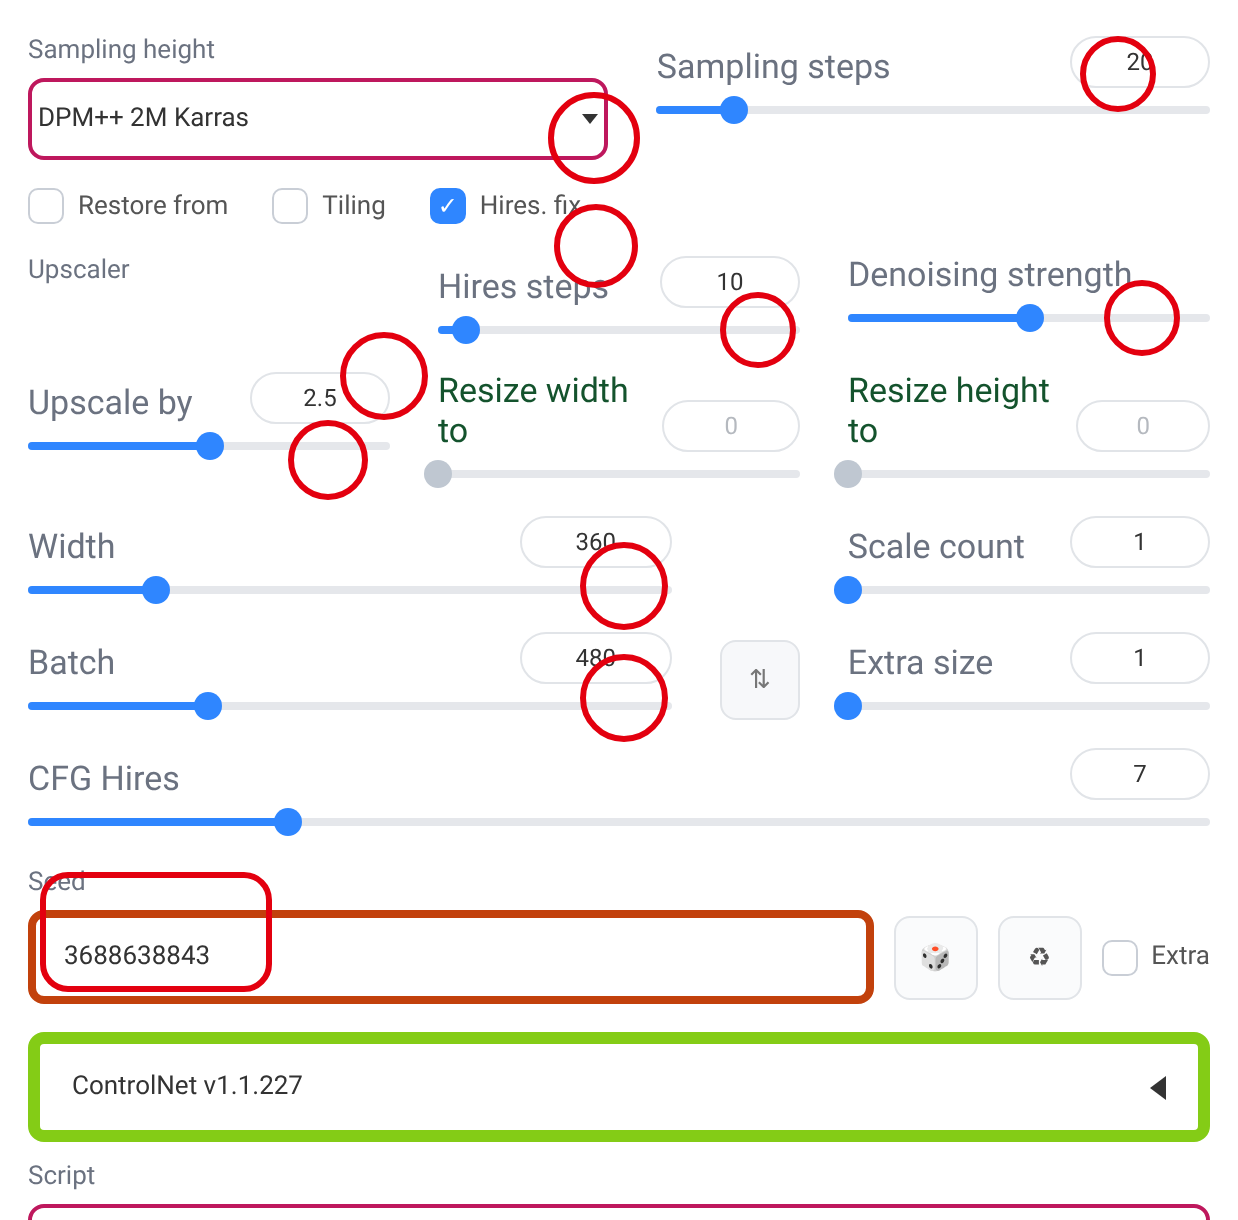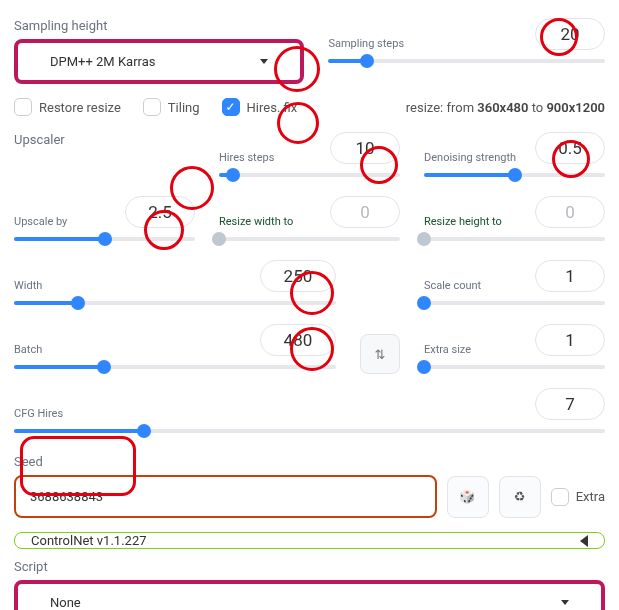--- a/index.html
+++ b/index.html
@@ -8,26 +8,26 @@
     padding: 18px 14px;
     font-family: -apple-system, BlinkMacSystemFont, "Segoe UI", Roboto, sans-serif;
     font-size: 13px;
     color: #555;
     background: #fff;
     width: 619px;
   }
   .row { display: flex; gap: 24px; margin-bottom: 14px; align-items: flex-start; }
   .col { flex: 1; min-width: 0; }
   .label { color: #6b7280; margin-bottom: 6px; font-size: 13px; }
-  .label-inline { color: #6b7280; font-size: 11px; }
+  .label-inline { color: #6b7280; font-size: 17px; }
   
   .select-box {
-    border: 4px solid #be185d;
+    border: 2px solid #be185d;
     border-radius: 8px;
-    padding: 11px 32px;
+    padding: 11px 3px;
     background: #fff;
     display: flex;
     justify-content: space-between;
     align-items: center;
     cursor: pointer;
     color:#333;
   }
   .chevron {
     width: 0; height: 0;
     border-left: 4px solid transparent;
@@ -42,21 +42,21 @@
   }
   
   .val-box {
     border: 1px solid #e1e4e8;
     border-radius: 18px;
     padding: 5px 0;
     width: 70px;
     text-align: center;
     background:#fff;
     color:#333;
-    font-size: 17px;
+    font-size: 12px;
   }
   .val-box.disabled { color:#b5b9bf; }
   
   .slider-wrap { position: relative; height: 14px; margin-top: 4px; }
   .track-bg {
     position: absolute; left:0; right:0; top:50%;
     height: 4px; background: #e5e7eb;
     border-radius: 2px; transform: translateY(-50%);
   }
   .track-fill {
@@ -77,36 +77,36 @@
     width:18px; height:18px; border:1.5px solid #c9ced6;
     border-radius:5px; display:flex; align-items:center; justify-content:center;
     background:#fff;
   }
   .cb-box.checked{ background:#2f86ff; border-color:#2f86ff;}
   .cb-check{ color:#fff; font-size:12px; line-height:1;}
   
   .param-head { display:flex; justify-content:space-between; align-items:flex-end; margin-bottom:4px;}
   
   .seed-input{
-    border:2px solid #c2410c; border-radius:8px;
+    border:4px solid #c2410c; border-radius:8px;
     padding:12px 14px; background:#fff; color:#333;
   }
   .iconbtn{
     border:1px solid #e1e4e8; border-radius:8px;
     width:42px; height:42px; display:flex; align-items:center; justify-content:center;
     background:#fafbfc; cursor:pointer;
   }
   .swapbtn{
     border:1px solid #e1e4e8; border-radius:8px;
     width:40px; height:40px; display:flex; align-items:center; justify-content:center;
     background:#f7f8fa; cursor:pointer; color:#777;
   }
   .panel{
-    border:1px solid #84cc16; border-radius:8px;
-    padding:0 16px; display:flex; justify-content:space-between; align-items:center;
+    border:6px solid #84cc16; border-radius:8px;
+    padding:14px 16px; display:flex; justify-content:space-between; align-items:center;
     color:#333; background:#fff;
   }
   
   .circle{
     position:absolute; border:3px solid #e3000f; border-radius:50%;
     pointer-events:none; z-index:50;
   }
   .roundrect{
     position:absolute; border:3px solid #e3000f; border-radius:14px;
     pointer-events:none; z-index:50;
@@ -136,56 +136,52 @@
       <div class="track-bg"></div>
           <div class="track-fill" style="width: 14%;"></div>
           <div class="thumb" style="left: 14%;"></div>
     </div>
   </div>
 </div>
 
 <div class="checkbox-row" style="margin-bottom:16px;">
   <label class="cb">
         <span class="cb-box"></span>
-        <span>Restore resize</span>
+        <span>Restore from</span>
       </label>
   <label class="cb">
         <span class="cb-box"></span>
         <span>Tiling</span>
       </label>
   <label class="cb">
         <span class="cb-box checked">
           <span class="cb-check">✓</span>
         </span>
         <span>Hires. fix</span>
       </label>
-  <span style="margin-left:auto;">
-    <span>resize: from </span><b>360x480</b><span> to </span><b>900x1200</b>
-  </span>
 </div>
 
 <div class="row">
   <div class="col" style="flex:1">
     <div class="label">Upscaler</div>
   </div>
   <div class="col" style="flex:1">
     <div class="param-head">
       <div class="label-inline">Hires steps</div>
       <div class="val-box">10</div>
     </div>
     <div class="slider-wrap">
       <div class="track-bg"></div>
           <div class="track-fill" style="width: 8%;"></div>
           <div class="thumb" style="left: 8%;"></div>
     </div>
   </div>
   <div class="col" style="flex:1">
     <div class="param-head">
       <div class="label-inline">Denoising strength</div>
-      <div class="val-box">0.5</div>
     </div>
     <div class="slider-wrap">
       <div class="track-bg"></div>
           <div class="track-fill" style="width: 50%;"></div>
           <div class="thumb" style="left: 50%;"></div>
     </div>
   </div>
 </div>
 
 <div class="row">
@@ -219,21 +215,21 @@
       <div class="track-bg"></div>
           <div class="thumb disabled" style="left: 0%;"></div>
     </div>
   </div>
 </div>
 
 <div class="row" style="align-items:flex-end;">
   <div class="col" style="flex:1.6;">
     <div class="param-head">
       <div class="label-inline">Width</div>
-      <div class="val-box" style="width:76px">250</div>
+      <div class="val-box" style="width:76px">360</div>
     </div>
     <div class="slider-wrap">
       <div class="track-bg"></div>
           <div class="track-fill" style="width: 20%;"></div>
           <div class="thumb" style="left: 20%;"></div>
     </div>
     <div class="param-head" style="margin-top:14px;">
       <div class="label-inline">Batch</div>
       <div class="val-box" style="width:76px">480</div>
     </div>

